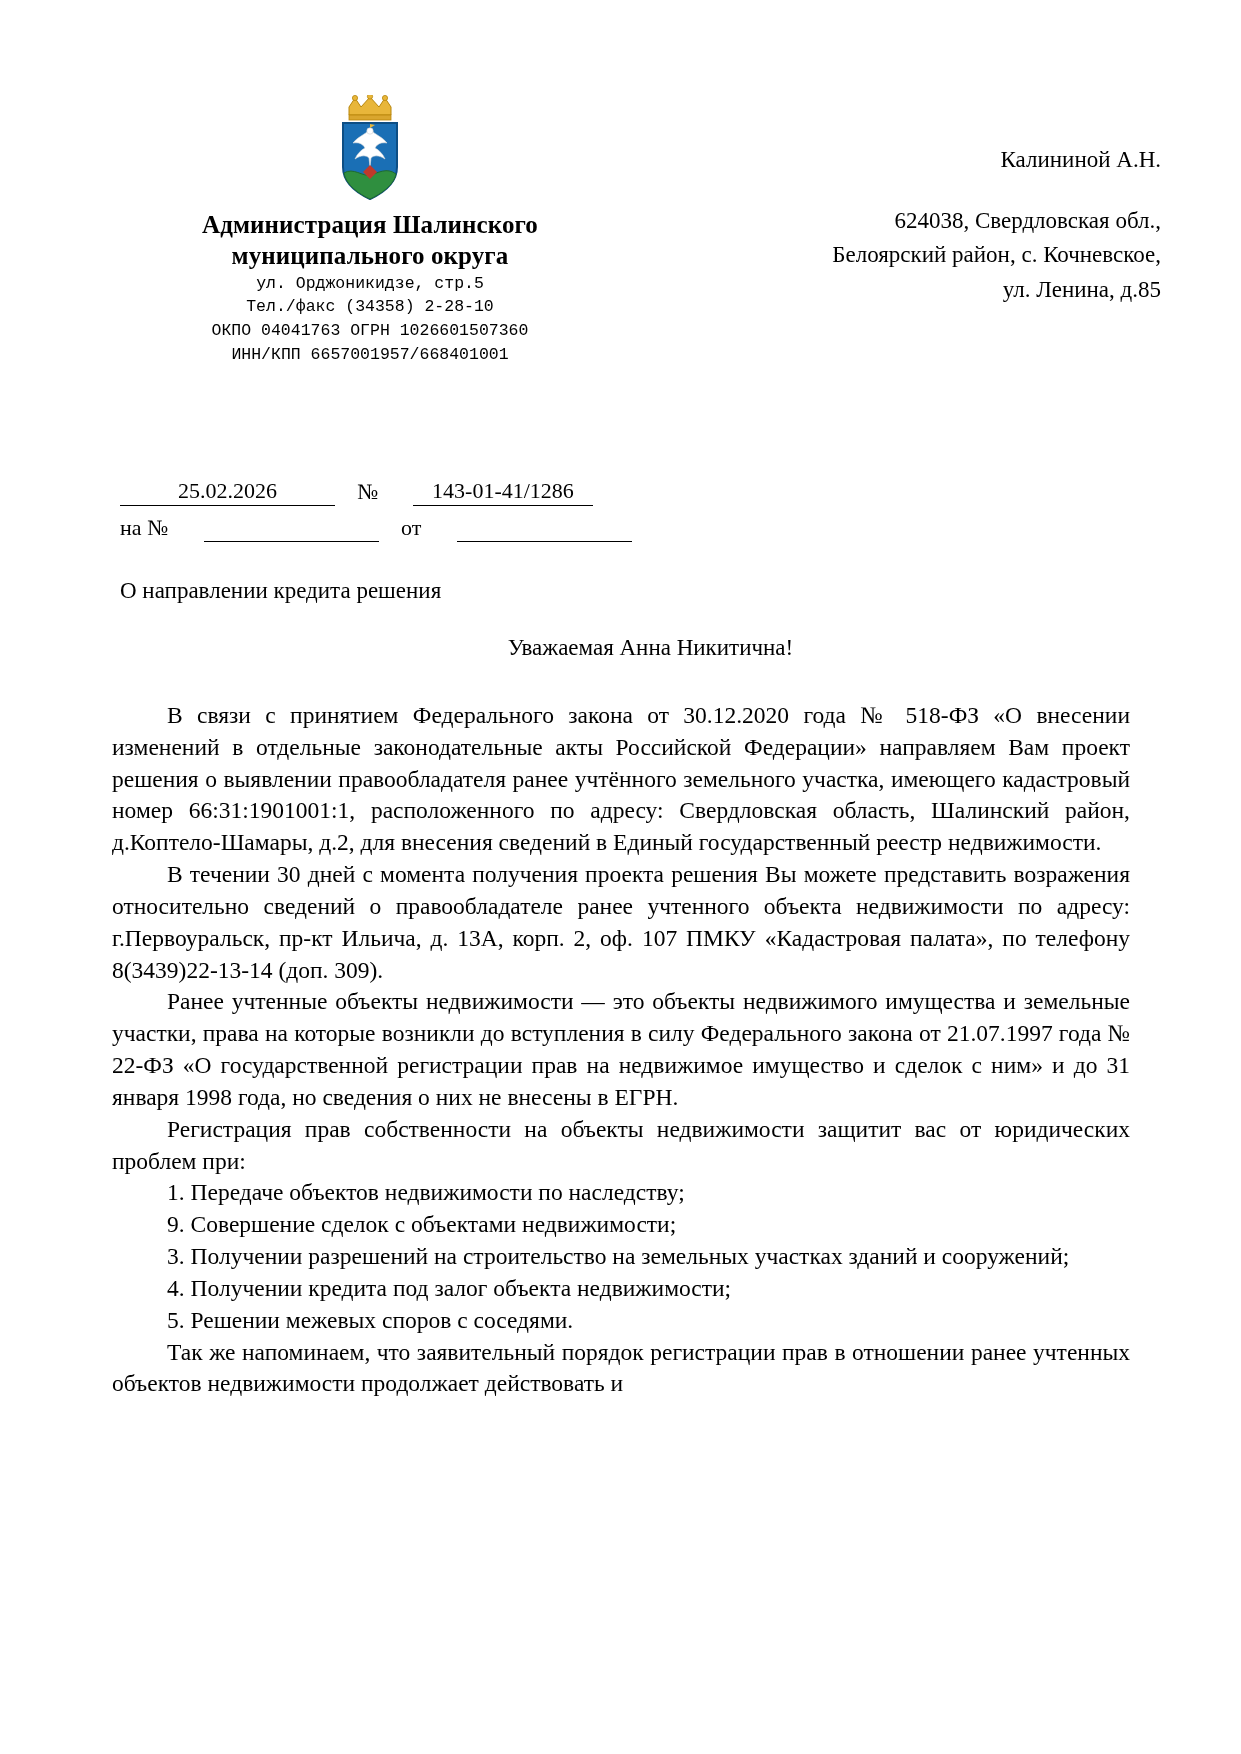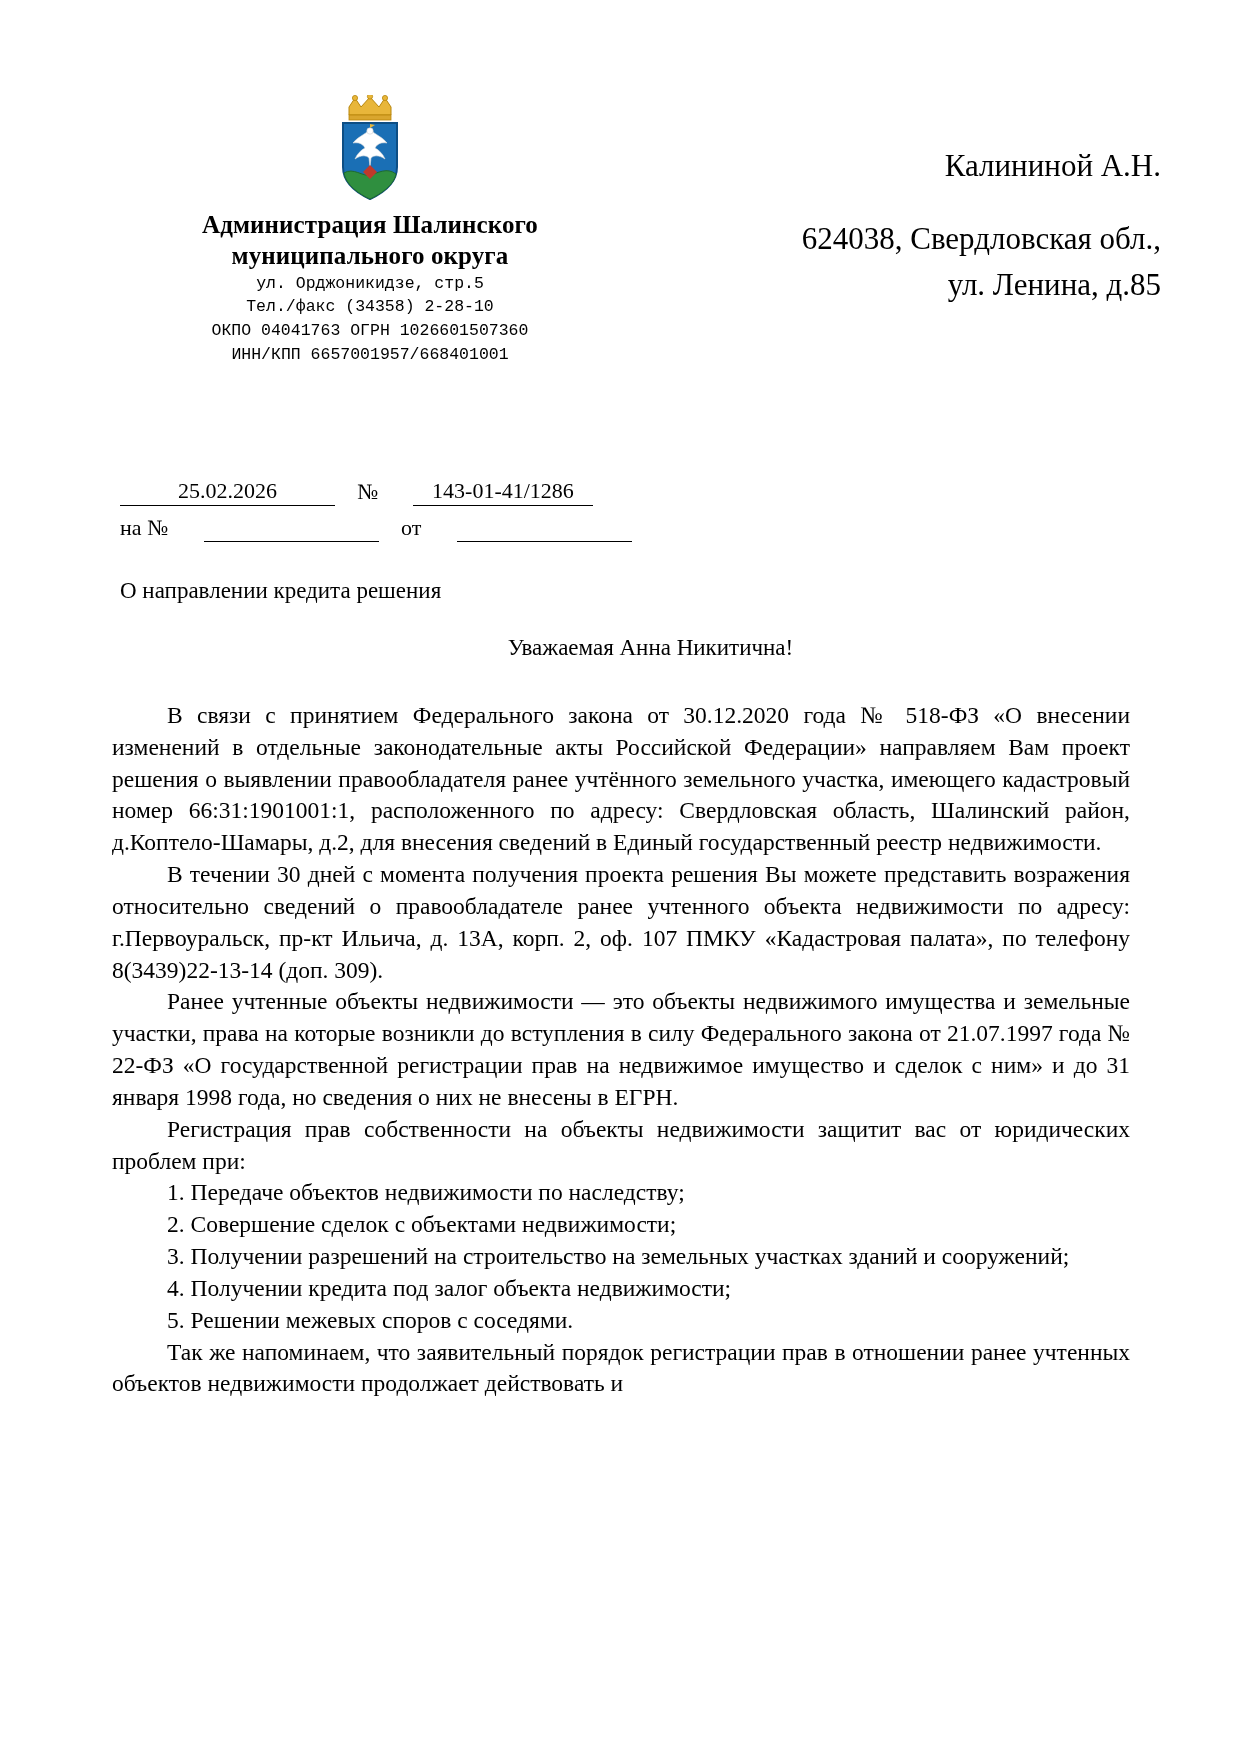--- a/index.html
+++ b/index.html
@@ -53,21 +53,21 @@
     line-height: 1.45;
     font-family: Liberation Mono, monospace;
   }
 
   .header-right {
     width: 601px;
     box-sizing: border-box;
     padding-right: 80px;
     padding-top: 48px;
     text-align: right;
-    font-size: 31px;
+    font-size: 23px;
     line-height: 1.5;
   }
   .addressee-name { margin-bottom: 26px; }
   .addressee-addr { }
 
   
   .refs {
     position: absolute;
     top: 470px;
     left: 120px;
@@ -168,20 +168,21 @@
         <div>Тел./факс (34358) 2-28-10</div>
         <div>ОКПО 04041763 ОГРН 1026601507360</div>
         <div>ИНН/КПП 6657001957/668401001</div>
       </div>
     </div>
 
     <div class="header-right">
       <div class="addressee-name">Калининой А.Н.</div>
       <div class="addressee-addr">
         <div>624038, Свердловская обл.,</div>
+        <div>Белоярский район, с. Кочневское,</div>
         <div>ул. Ленина, д.85</div>
       </div>
     </div>
   </div>
 
   <div class="refs">
     <div class="ref-row">
       <span class="ref-line date">25.02.2026</span>
       <span class="ref-label ot">№</span>
       <span class="ref-line num">143-01-41/1286</span>
@@ -197,20 +198,20 @@
   <div class="subject">О направлении кредита решения</div>
 
   <div class="salutation">Уважаемая Анна Никитична!</div>
 
   <div class="body">
     <p>В связи с принятием Федерального закона от 30.12.2020 года № 518-ФЗ «О внесении изменений в отдельные законодательные акты Российской Федерации» направляем Вам проект решения о выявлении правообладателя ранее учтённого земельного участка, имеющего кадастровый номер 66:31:1901001:1, расположенного по адресу: Свердловская область, Шалинский район, д.Коптело-Шамары, д.2, для внесения сведений в Единый государственный реестр недвижимости.</p>
     <p>В течении 30 дней с момента получения проекта решения Вы можете представить возражения относительно сведений о правообладателе ранее учтенного объекта недвижимости по адресу: г.Первоуральск, пр-кт Ильича, д. 13А, корп. 2, оф. 107 ПМКУ «Кадастровая палата», по телефону 8(3439)22-13-14 (доп. 309).</p>
     <p>Ранее учтенные объекты недвижимости — это объекты недвижимого имущества и земельные участки, права на которые возникли до вступления в силу Федерального закона от 21.07.1997 года № 22-ФЗ «О государственной регистрации прав на недвижимое имущество и сделок с ним» и до 31 января 1998 года, но сведения о них не внесены в ЕГРН.</p>
     <p>Регистрация прав собственности на объекты недвижимости защитит вас от юридических проблем при:</p>
     <p class="item">1. Передаче объектов недвижимости по наследству;</p>
-    <p class="item">2. Совершение сделок с объектами недвижимости;</p>
+    <p class="item">9. Совершение сделок с объектами недвижимости;</p>
     <p class="item">3. Получении разрешений на строительство на земельных участках зданий и сооружений;</p>
     <p class="item">4. Получении кредита под залог объекта недвижимости;</p>
     <p class="item">5. Решении межевых споров с соседями.</p>
     <p>Так же напоминаем, что заявительный порядок регистрации прав в отношении ранее учтенных объектов недвижимости продолжает действовать и</p>
   </div>
 
 </div>
 
 </body></html>

